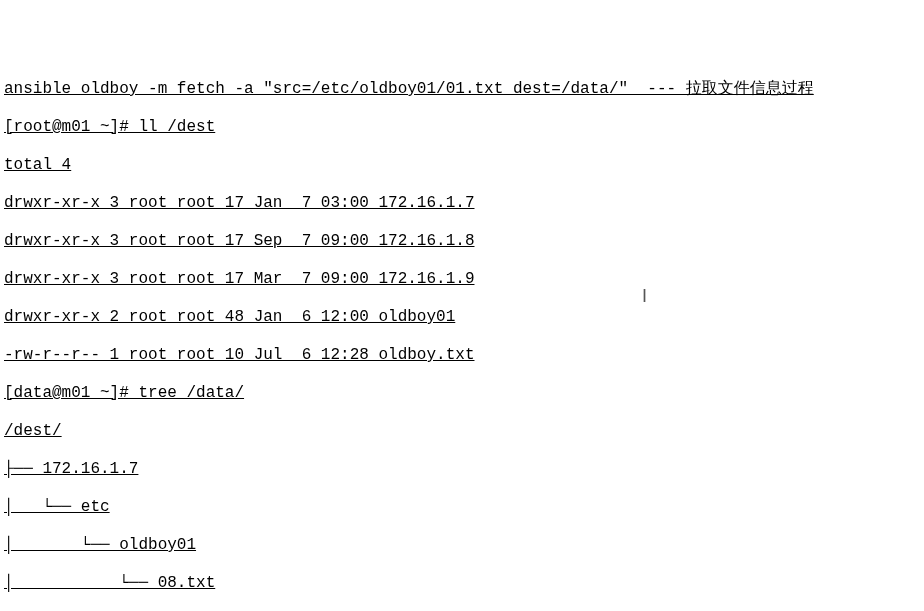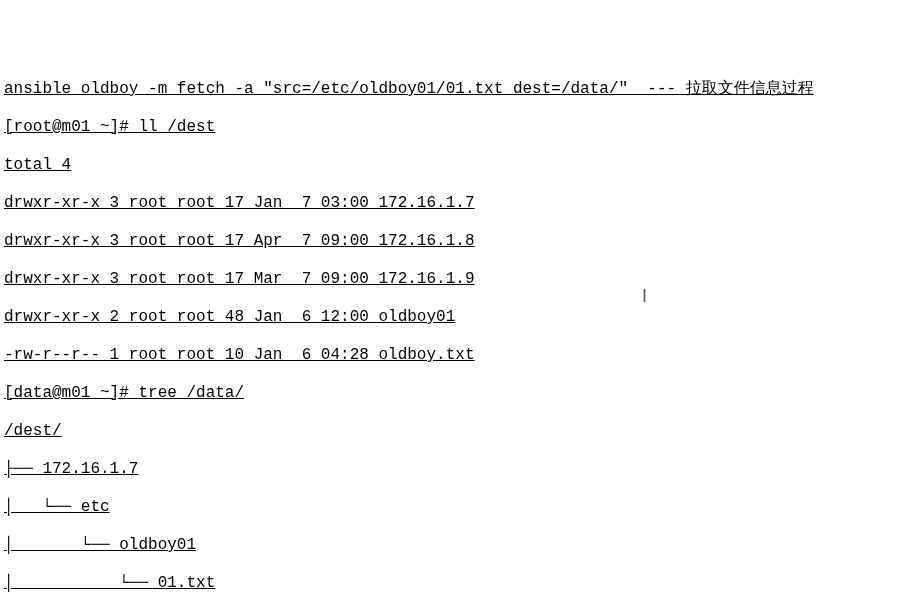--- a/index.html
+++ b/index.html
@@ -27,30 +27,30 @@
   </style>
 </head>
 <body>
 
 
 
 <span class="line">ansible oldboy -m fetch -a "src=/etc/oldboy01/01.txt dest=/data/"  --- 拉取文件信息过程</span>
 <span class="line">[root@m01 ~]# ll /dest</span>
 <span class="line">total 4</span>
 <span class="line">drwxr-xr-x 3 root root 17 Jan  7 03:00 172.16.1.7</span>
-<span class="line">drwxr-xr-x 3 root root 17 Apr  7 09:00 172.16.1.8</span>
+<span class="line">drwxr-xr-x 3 root root 17 Sep  7 09:00 172.16.1.8</span>
 <span class="line">drwxr-xr-x 3 root root 17 Mar  7 09:00 172.16.1.9</span>
 <span class="line">drwxr-xr-x 2 root root 48 Jan  6 12:00 oldboy01</span>
-<span class="line">-rw-r--r-- 1 root root 10 Jan  6 04:28 oldboy.txt</span>
+<span class="line">-rw-r--r-- 1 root root 10 Jul  6 12:28 oldboy.txt</span>
 <span class="line">[data@m01 ~]# tree /data/</span>
 <span class="line">/dest/</span>
 <span class="line">├── 172.16.1.7</span>
 <span class="line">│   └── etc</span>
 <span class="line">│       └── oldboy01</span>
-<span class="line">│           └── 01.txt</span>
+<span class="line">│           └── 08.txt</span>
 
 
 
 
 
 
 
 
 
 

